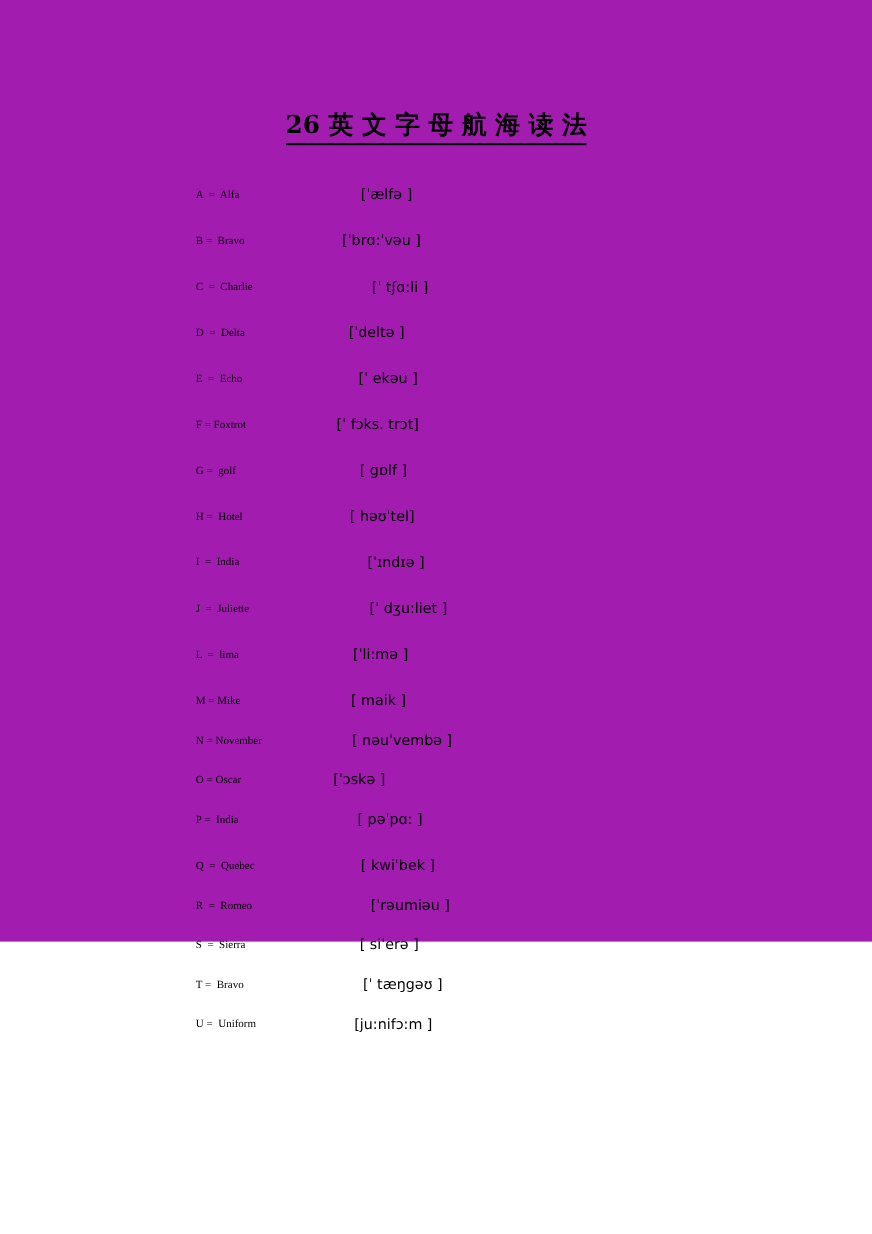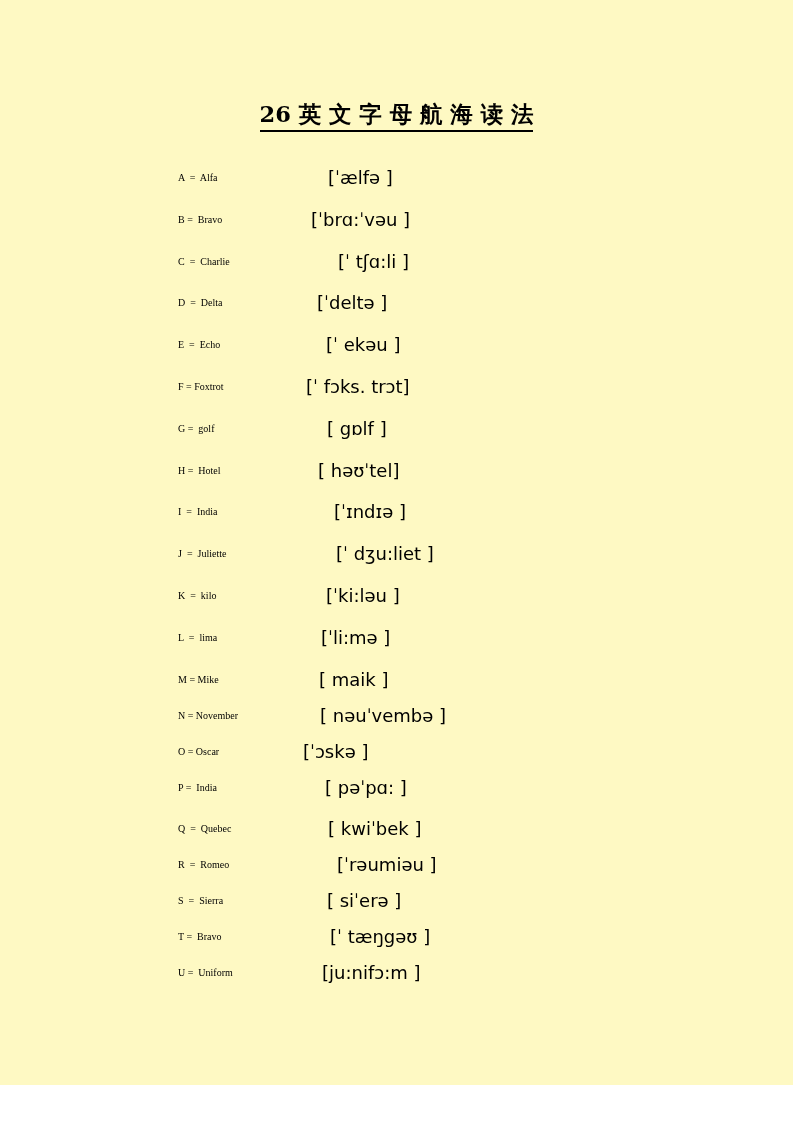--- a/index.html
+++ b/index.html
@@ -14,22 +14,22 @@
     position: relative;
     overflow: hidden;
     font-family: "DejaVu Serif", "Liberation Serif", serif;
     color: #000000;
   }
 
   .page {
     position: absolute;
     left: 0; top: 0;
     width: 793px;
-    height: 1085px;
-    background: #fef9c3;
+    height: 856px;
+    background: #a21caf;
   }
 
   
   .title-block {
     position: absolute;
     left: 0;
     top: 99px;
     width: 793px;
     text-align: center;
   }
@@ -67,21 +67,21 @@
     font-family: Liberation Serif, serif;
     font-size: 10px;
     line-height: 20px;
     white-space: pre;
   }
   .entry .lhs {
     left: 178px;
   }
   .entry .rhs {
     font-family: "DejaVu Sans", "Liberation Sans", sans-serif;
-    font-size: 18px;
+    font-size: 13px;
   }
 </style>
 </head>
 <body>
 
 <div class="page">
 
   <div class="title-block">
     <span class="doc-title">26 英 文 字 母 航 海 读 法</span>
   </div>
@@ -90,21 +90,20 @@
       <div class="entry"><span class="lhs">A  =  Alfa</span><span class="rhs" style="left: 328px;">[ˈælfə ]</span></div>
       <div class="entry"><span class="lhs">B =  Bravo</span><span class="rhs" style="left: 311px;">[ˈbrɑ:ˈvəu ]</span></div>
       <div class="entry"><span class="lhs">C  =  Charlie</span><span class="rhs" style="left: 338px;">[ˈ tʃɑ:li ]</span></div>
       <div class="entry"><span class="lhs">D  =  Delta</span><span class="rhs" style="left: 317px;">[ˈdeltə ]</span></div>
       <div class="entry"><span class="lhs">E  =  Echo</span><span class="rhs" style="left: 326px;">[ˈ ekəu ]</span></div>
       <div class="entry"><span class="lhs">F = Foxtrot</span><span class="rhs" style="left: 306px;">[ˈ fɔks. trɔt]</span></div>
       <div class="entry"><span class="lhs">G =  golf</span><span class="rhs" style="left: 327px;">[ gɒlf ]</span></div>
       <div class="entry"><span class="lhs">H =  Hotel</span><span class="rhs" style="left: 318px;">[ həʊˈtel]</span></div>
       <div class="entry"><span class="lhs">I  =  India</span><span class="rhs" style="left: 334px;">[ˈɪndɪə ]</span></div>
       <div class="entry"><span class="lhs">J  =  Juliette</span><span class="rhs" style="left: 336px;">[ˈ dʒu:liet ]</span></div>
-      <div class="entry"><span class="lhs">K  =  kilo</span><span class="rhs" style="left: 326px;">[ˈki:ləu ]</span></div>
       <div class="entry"><span class="lhs">L  =  lima</span><span class="rhs" style="left: 321px;">[ˈli:mə ]</span></div>
       <div class="entry tight"><span class="lhs">M = Mike</span><span class="rhs" style="left: 319px;">[ maik ]</span></div>
       <div class="entry tight"><span class="lhs">N = November</span><span class="rhs" style="left: 320px;">[ nəuˈvembə ]</span></div>
       <div class="entry tight"><span class="lhs">O = Oscar</span><span class="rhs" style="left: 303px;">[ˈɔskə ]</span></div>
       <div class="entry"><span class="lhs">P =  India</span><span class="rhs" style="left: 325px;">[ pəˈpɑ: ]</span></div>
       <div class="entry tight"><span class="lhs">Q  =  Quebec</span><span class="rhs" style="left: 328px;">[ kwiˈbek ]</span></div>
       <div class="entry tight"><span class="lhs">R  =  Romeo</span><span class="rhs" style="left: 337px;">[ˈrəumiəu ]</span></div>
       <div class="entry tight"><span class="lhs">S  =  Sierra</span><span class="rhs" style="left: 327px;">[ siˈerə ]</span></div>
       <div class="entry tight"><span class="lhs">T =  Bravo</span><span class="rhs" style="left: 330px;">[ˈ tæŋgəʊ ]</span></div>
       <div class="entry tight"><span class="lhs">U =  Uniform</span><span class="rhs" style="left: 322px; text-align: right;">[ju:nifɔ:m ]</span></div>

